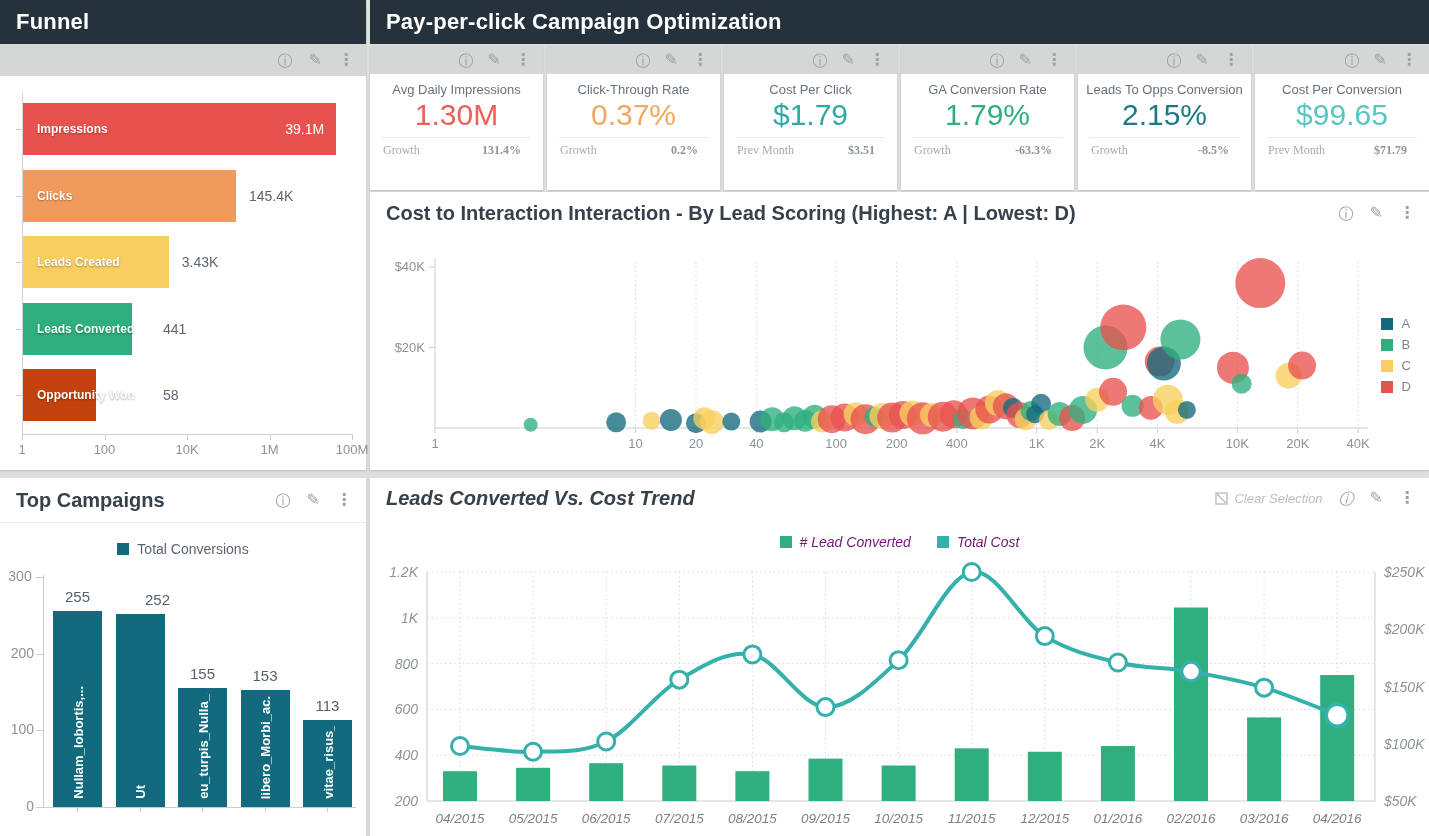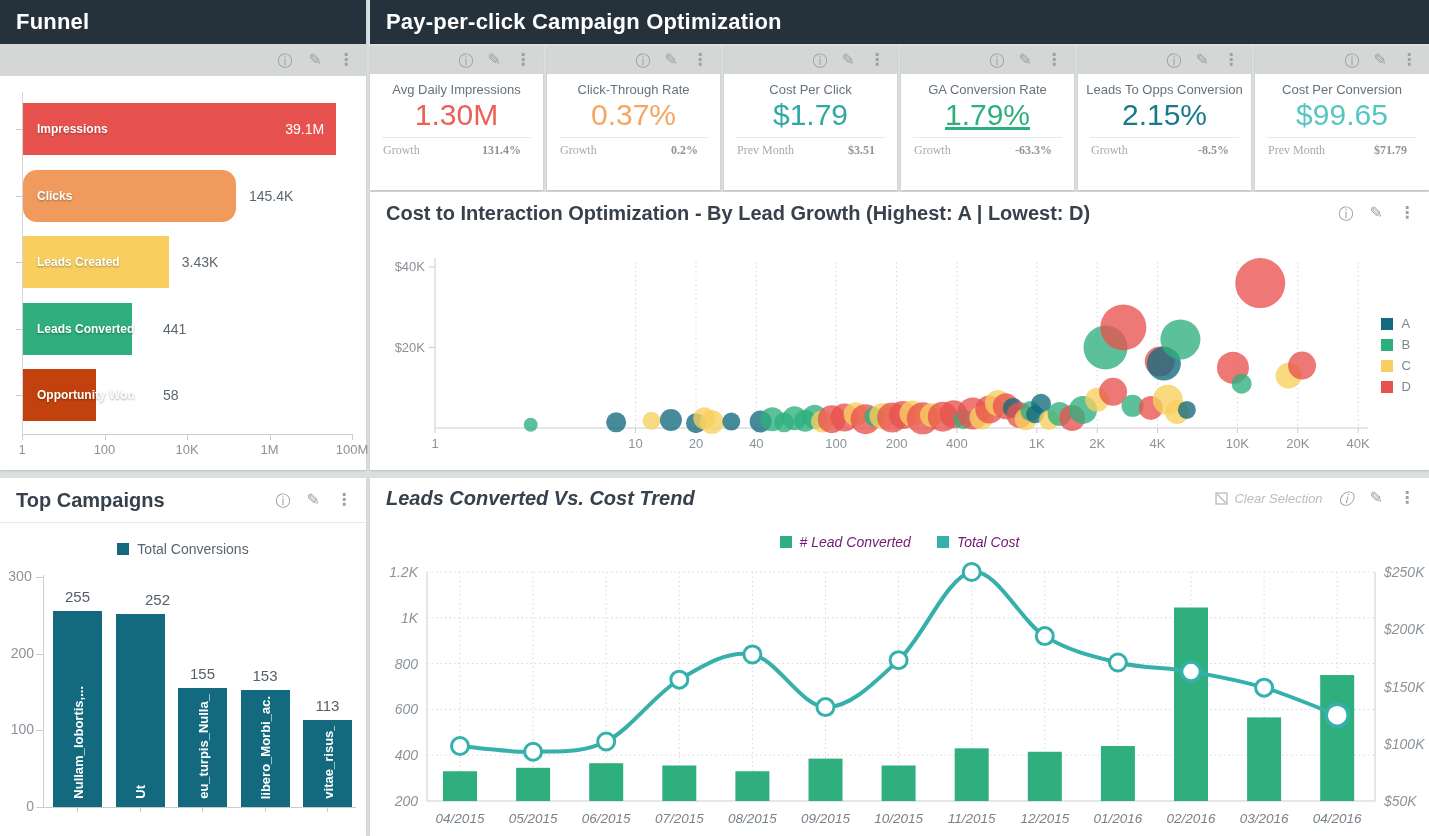--- a/index.html
+++ b/index.html
@@ -72,21 +72,21 @@
       <span class="icon-btn pencil">✎</span>
       <span class="icon-btn kebab">⋮</span>
     </div>
     <div class="fn-chart" id="funnel-chart">
         <div class="fn-spine"></div>
         <div class="fn-bar" style="left: 23px; top: 27px; width: 313.177px; height: 52px; background: rgb(232, 82, 78);">
           <span class="fn-label">Impressions</span>
         </div>
         <span class="fn-value inside" style="left: 258.177px; top: 45px; width: 66px;">39.1M</span>
         <div class="fn-tick" style="left: 16px; top: 53px; width: 6px; height: 1px;"></div>
-        <div class="fn-bar" style="left: 23px; top: 93.5px; width: 212.956px; height: 52px; background: rgb(240, 155, 93); border-radius: 14px;">
+        <div class="fn-bar" style="left: 23px; top: 93.5px; width: 212.956px; height: 52px; background: rgb(240, 155, 93);">
           <span class="fn-label">Clicks</span>
         </div>
         <span class="fn-value" style="left: 248.956px; top: 111.5px;">145.4K</span>
         <div class="fn-tick" style="left: 16px; top: 119.5px; width: 6px; height: 1px;"></div>
         <div class="fn-bar" style="left: 23px; top: 160px; width: 145.831px; height: 52px; background: rgb(248, 207, 94);">
           <span class="fn-label">Leads Created</span>
         </div>
         <span class="fn-value" style="left: 181.831px; top: 178px;">3.43K</span>
         <div class="fn-tick" style="left: 16px; top: 186px; width: 6px; height: 1px;"></div>
         <div class="fn-bar" style="left: 23px; top: 226.5px; width: 109.083px; height: 52px; background: rgb(46, 175, 125);">
@@ -218,21 +218,21 @@
     </div>
   </div>
   <div class="kpi-card" style="left:901px;">
     <div class="toolbar kpi-toolbar">
       <span class="icon-btn">ⓘ</span>
       <span class="icon-btn pencil">✎</span>
       <span class="icon-btn kebab">⋮</span>
     </div>
     <div class="kpi-body">
       <div class="kpi-label">GA Conversion Rate</div>
-      <div class="kpi-value" style="color: rgb(46, 175, 125); text-decoration: underline;">1.79%</div>
+      <div class="kpi-value" style="color: rgb(46, 175, 125);">1.79%</div>
       <div class="kpi-divider"></div>
       <div class="kpi-footer">
         <span class="kpi-footer-label">Growth</span>
         <span class="kpi-footer-value">-63.3%</span>
       </div>
     </div>
   </div>
   <div class="kpi-card" style="left:1078px;">
     <div class="toolbar kpi-toolbar">
       <span class="icon-btn">ⓘ</span>
@@ -261,21 +261,21 @@
       <div class="kpi-divider"></div>
       <div class="kpi-footer">
         <span class="kpi-footer-label">Prev Month</span>
         <span class="kpi-footer-value">$71.79</span>
       </div>
     </div>
   </div>
 
   <section class="panel" style="left:370px;top:192px;width:1059px;height:278px;">
     <div class="titlebar">
-      <span class="title">Cost to Interaction Optimization - By Lead Growth (Highest: A | Lowest: D)</span>
+      <span class="title">Cost to Interaction Interaction - By Lead Scoring (Highest: A | Lowest: D)</span>
       <span class="controls">
         <span class="icon-btn">ⓘ</span>
         <span class="icon-btn pencil">✎</span>
         <span class="icon-btn kebab">⋮</span>
       </span>
     </div>
     <svg class="chart-svg" id="bubble-svg" width="1059" height="278">
         <line x1="65" y1="236" x2="65" y2="241" stroke="#c9cdd0" stroke-width="1"></line>
         <text x="65" y="256" text-anchor="middle" font-size="13" fill="#8b9399">1</text>
         <line x1="265.6" y1="70" x2="265.6" y2="236" stroke="#d2d6d9" stroke-dasharray="1.5,3" stroke-width="1"></line>

